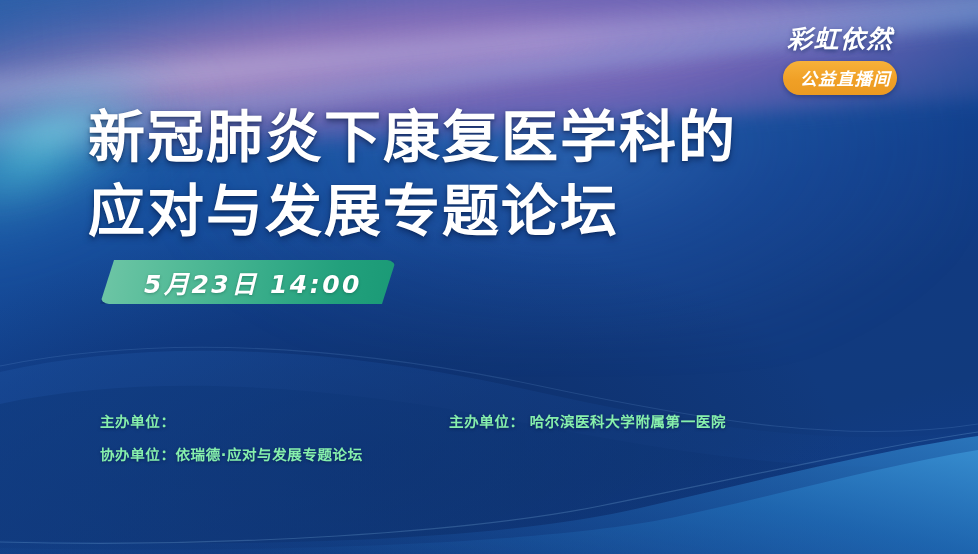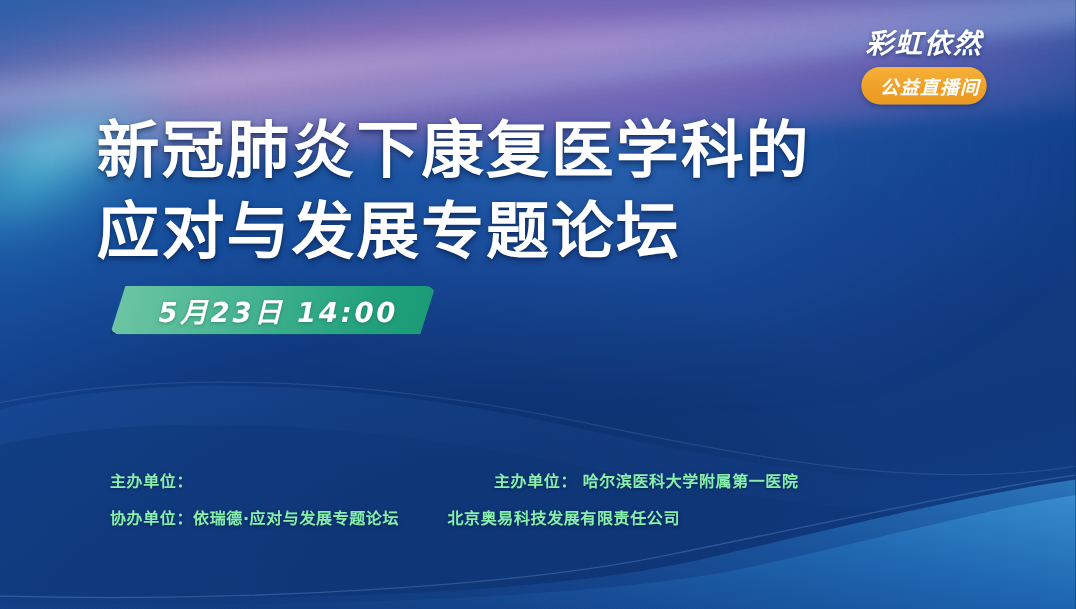--- a/index.html
+++ b/index.html
@@ -242,21 +242,21 @@
     left: 100px;
     right: 40px;
     bottom: 74px;
   }
   .credit-row {
     display: flex;
     align-items: baseline;
     margin-bottom: 12px;
     white-space: nowrap;
   }
-  .credit-row:last-child { margin-bottom: 0; text-align: center; }
+  .credit-row:last-child { margin-bottom: 16px; text-align: center; }
   .credit-item {
     font-size: 14.5px;
     font-weight: 700;
     color: #86efac;
     letter-spacing: 0.6px;
     text-shadow: 0 1px 3px rgba(2,20,58,0.55);
   }
   .credit-label { font-weight: 700; }
   .credit-gap-wide { width: 44px; display: inline-block; }
   .row-right { margin-left: auto; padding-right: 212px; }
@@ -333,18 +333,17 @@
       <span class="row-right">
         <span class="credit-item credit-label">主办单位：</span>
         <span class="credit-item">哈尔滨医科大学附属第一医院</span>
       </span>
     </div>
 
     <div class="credit-row">
       <span class="credit-item credit-label">协办单位：</span>
       <span class="credit-item">依瑞德·应对与发展专题论坛</span>
       <span class="credit-gap-wide"></span>
-      <span class="credit-item">北京奥易科技发展有限责任公司</span>
     </div>
 
   </div>
 
 </div>
 
 </body></html>

